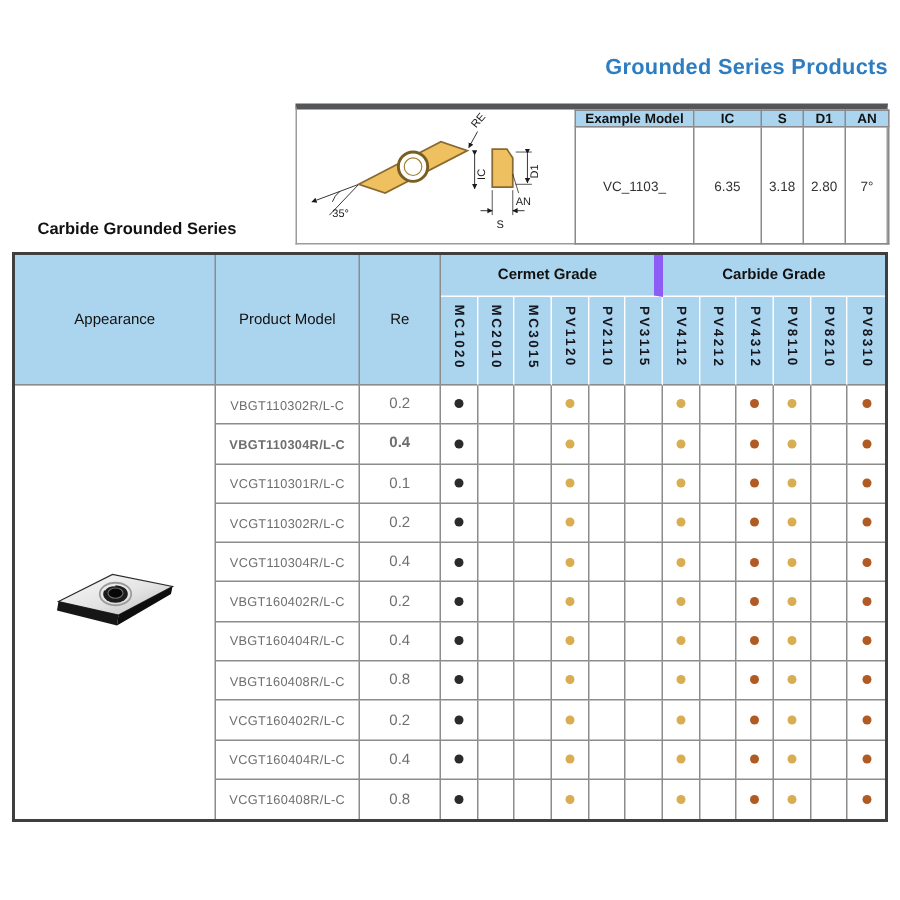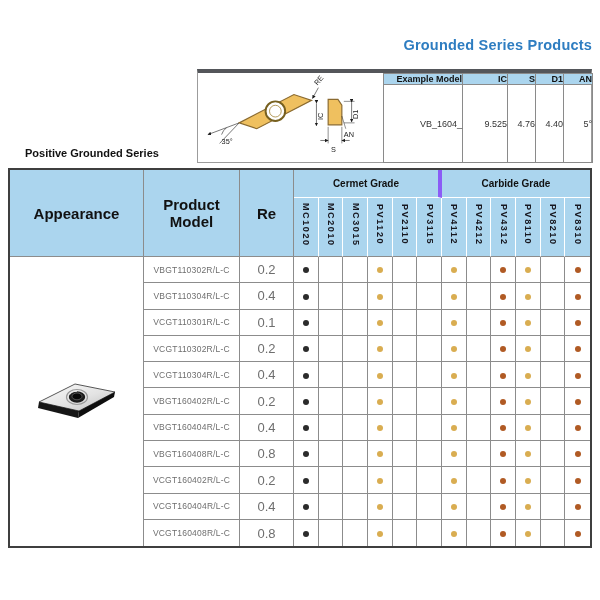--- a/index.html
+++ b/index.html
@@ -10,47 +10,47 @@
   
   .page-title { position:absolute; top:37px; right:8px; font-size:14.5px; font-weight:bold; color:#2e7dc1; letter-spacing:.2px; }
 
   
   .top-box { position:absolute; left:197px; top:69px; width:395px; height:94px; background:#fff;
              border:1px solid #9c9c9c; border-top:4px solid #54565a; }
   .diagram-wrap { position:absolute; left:1px; top:0; width:184px; height:88px; }
 
   .example-table { position:absolute; left:383px; top:73px; width:209px; height:90px;
                    border-collapse:collapse; table-layout:fixed; font-size:9px; }
-  .example-table th, .example-table td { border:1px solid #8a8a8a; text-align:right; vertical-align:middle; }
+  .example-table th, .example-table td { border:1px solid #8a8a8a; text-align:center; vertical-align:middle; }
   .example-table th { background:#abd5ee; font-weight:bold; color:#111; font-size:9px; }
   .example-table td { color:#333; }
   .example-table { border:1px solid #5a5a5a; }
 
   
   .section-label { position:absolute; left:25px; top:147px; font-size:11px; font-weight:bold; color:#111; }
 
   
   .main-table { position:absolute; left:8px; top:168px; width:584px; height:380px;
                 border-spacing:0; table-layout:fixed; border:2px solid #3f3f3f; background:#fff; }
   .main-table td { vertical-align:middle; text-align:center; }
   .hd { background:#abd5ee; }
-  .lhead { font-size:15px; font-weight:bold; color:#111;
+  .lhead { font-size:10px; font-weight:normal; color:#111;
            border-right:1px solid #8c8c8c; border-bottom:1px solid #8c8c8c; }
   .group { font-size:10px; font-weight:bold; color:#111;
-           border-right:4px solid #8b5cf6; border-bottom:1px solid #ffffff; }
+           border-right:6px solid #8b5cf6; border-bottom:1px solid #ffffff; }
   .group.last { border-right:none; }
   .gcell { border-right:1px solid #ffffff; border-bottom:1px solid #8c8c8c; padding:3px 0; }
   .gcell.last { border-right:none; }
   .vtext { writing-mode:vertical-rl; display:inline-block; font-size:9px; font-weight:bold;
            color:#17171f; letter-spacing:1.6px; line-height:1; }
   .bcell { border-right:1px solid #8c8c8c; border-bottom:1px solid #8c8c8c; }
   .bcell.lastcol { border-right:none; }
   tr.lastrow .bcell { border-bottom:none; }
   .code-cell { font-size:8.5px; color:#6e6e6e; letter-spacing:.2px; }
-  .re-cell { font-size:13px; color:#6e6e6e; }
+  .re-cell { font-size:10px; color:#6e6e6e; }
   .appearance-cell { border-right:1px solid #8c8c8c; border-bottom:none; }
   .dot { display:inline-block; width:6px; height:6px; border-radius:50%; vertical-align:middle; }
   text { font-family:"Liberation Sans", sans-serif; }
 </style>
 </head>
 <body>
 
 <div id="page">
 
   <div class="page-title">Grounded Series Products</div>
@@ -110,30 +110,30 @@
         <tr id="example-head-row">
           <th>Example Model</th>
           <th>IC</th>
           <th>S</th>
           <th>D1</th>
           <th>AN</th>
         </tr>
       </thead>
     <tbody id="example-body">
         <tr style="height: 18px;">
-          <td>VB_1604_</td>
-          <td>9.525</td>
-          <td>4.76</td>
-          <td>4.40</td>
-          <td>5°</td>
+          <td>VC_1103_</td>
+          <td>6.35</td>
+          <td>3.18</td>
+          <td>2.80</td>
+          <td>7°</td>
         </tr>
       </tbody>
   </table>
 
-  <div class="section-label">Positive Grounded Series</div>
+  <div class="section-label">Carbide Grounded Series</div>
 
   <table class="main-table">
     <colgroup>
       <col style="width:134px">
         <col style="width:96px">
         <col style="width:54px">
       <col>
         <col>
         <col>
         <col>
@@ -197,21 +197,21 @@
           <td class="bcell"><span class="dot" style="background: rgb(217, 173, 81);"></span></td>
           <td class="bcell"></td>
           <td class="bcell"></td>
           <td class="bcell"><span class="dot" style="background: rgb(217, 173, 81);"></span></td>
           <td class="bcell"></td>
           <td class="bcell"><span class="dot" style="background: rgb(176, 90, 36);"></span></td>
           <td class="bcell"><span class="dot" style="background: rgb(217, 173, 81);"></span></td>
           <td class="bcell"></td>
           <td class="bcell lastcol"><span class="dot" style="background: rgb(176, 90, 36);"></span></td>
         </tr>
-        <tr style="height: 26.3px;">
+        <tr style="height: 26.3px; font-weight: bold;">
           <td class="bcell code-cell">VBGT110304R/L-C</td>
           <td class="bcell re-cell">0.4</td>
           <td class="bcell"><span class="dot" style="background: rgb(43, 43, 43);"></span></td>
           <td class="bcell"></td>
           <td class="bcell"></td>
           <td class="bcell"><span class="dot" style="background: rgb(217, 173, 81);"></span></td>
           <td class="bcell"></td>
           <td class="bcell"></td>
           <td class="bcell"><span class="dot" style="background: rgb(217, 173, 81);"></span></td>
           <td class="bcell"></td>

